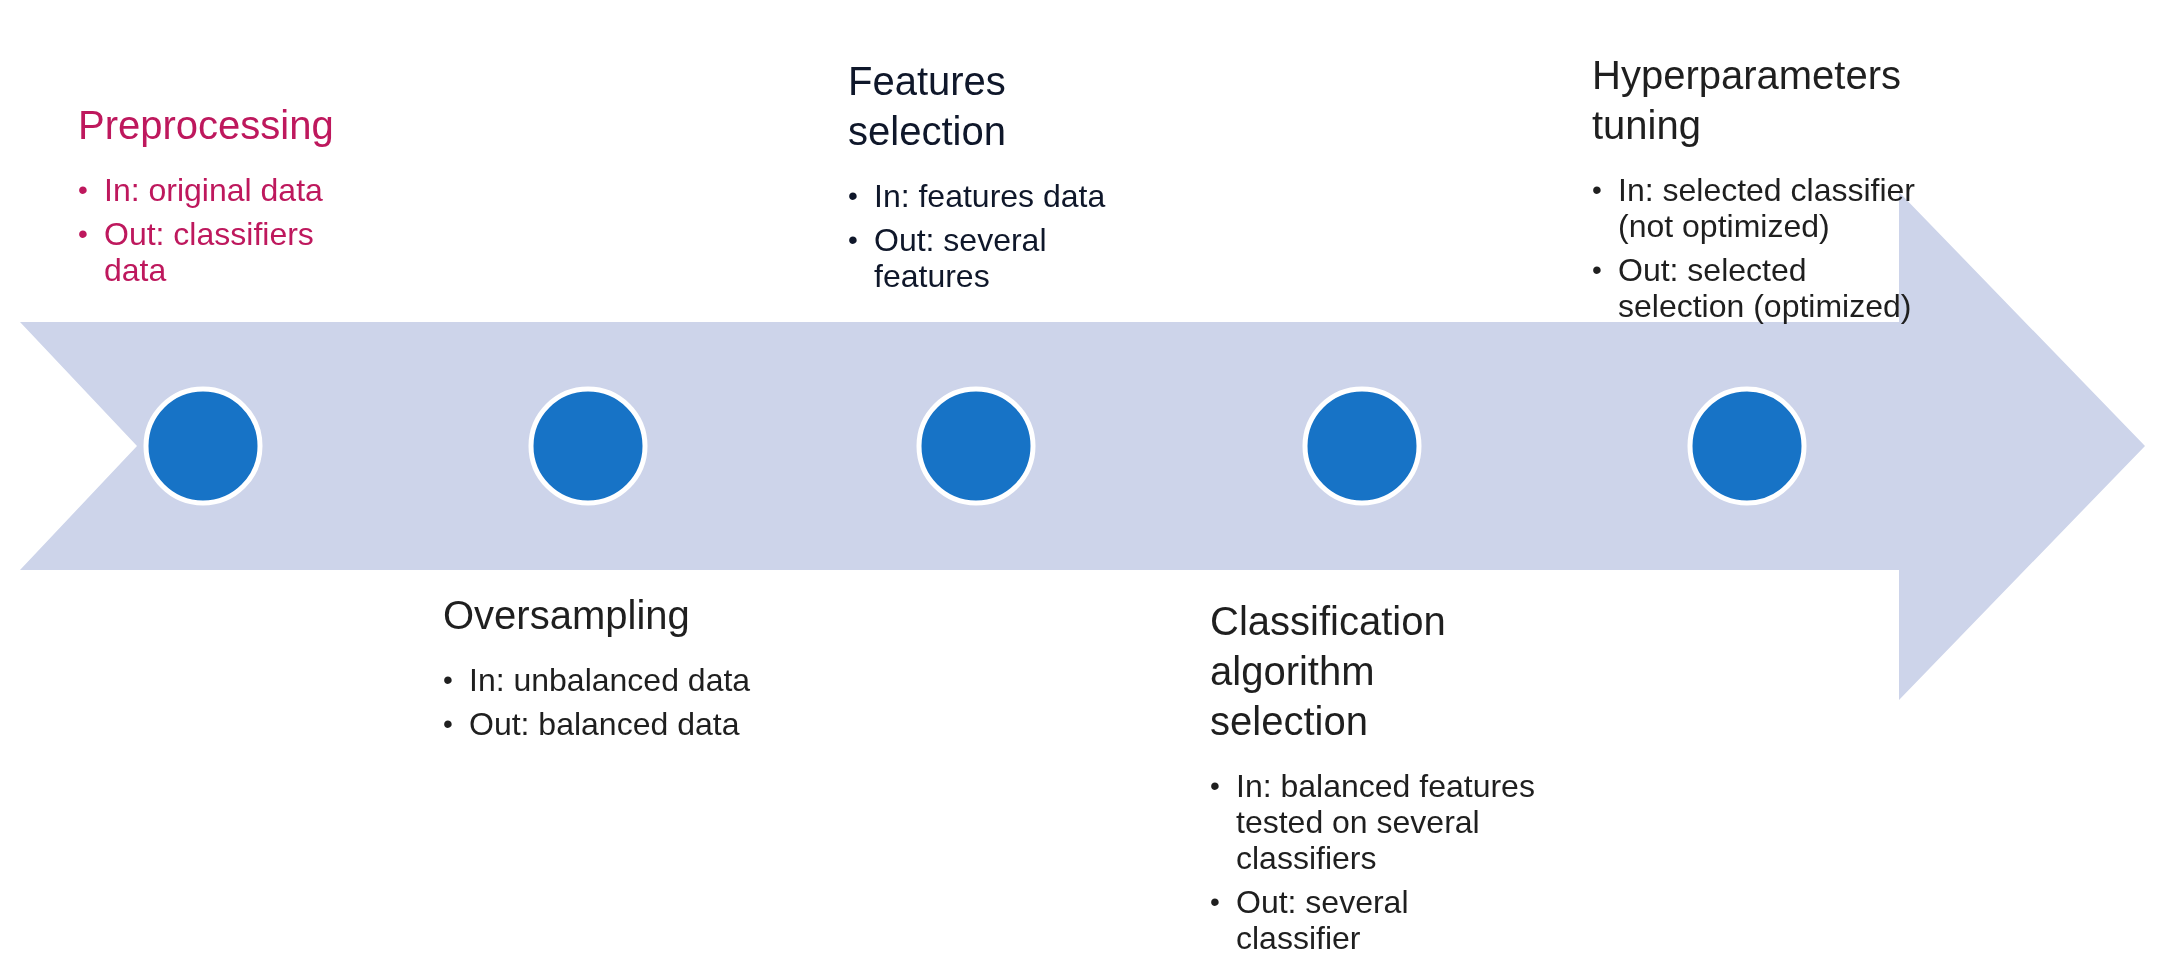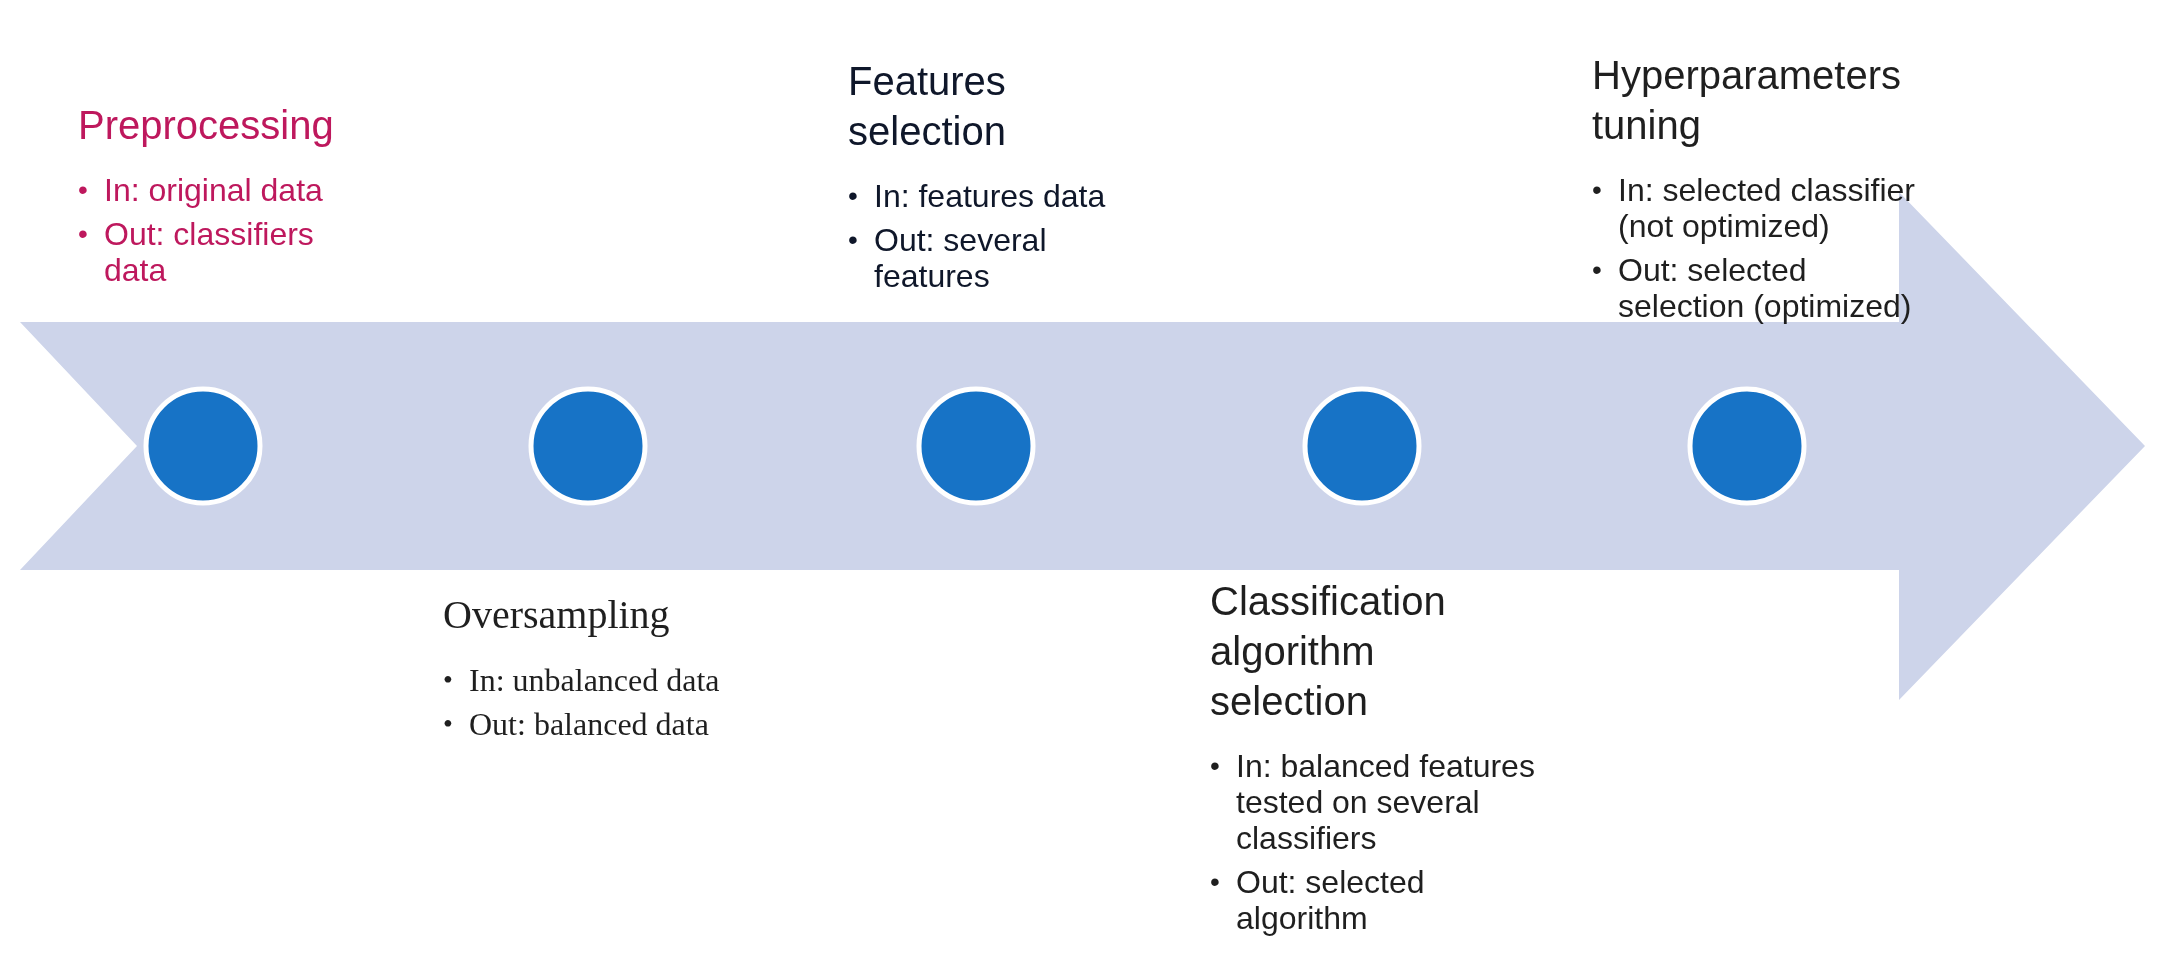--- a/index.html
+++ b/index.html
@@ -58,21 +58,21 @@
           <li class="bullet-item">
             <span class="bullet-marker">•</span>
             <span class="bullet-text">In: original data</span>
           </li>
           <li class="bullet-item">
             <span class="bullet-marker">•</span>
             <span class="bullet-text">Out: classifiers data</span>
           </li>
         </ul>
       </div>
-      <div class="step" style="left: 443px; top: 590px; width: 310px; color: rgb(31, 31, 31); font-family: Liberation Serif, serif;">
+      <div class="step" style="left: 443px; top: 590px; width: 310px; color: rgb(31, 31, 31);">
         <div class="step-title">Oversampling</div>
         <ul class="bullets">
           <li class="bullet-item">
             <span class="bullet-marker">•</span>
             <span class="bullet-text">In: unbalanced data</span>
           </li>
           <li class="bullet-item">
             <span class="bullet-marker">•</span>
             <span class="bullet-text">Out: balanced data</span>
           </li>
@@ -84,30 +84,30 @@
           <li class="bullet-item">
             <span class="bullet-marker">•</span>
             <span class="bullet-text">In: features data</span>
           </li>
           <li class="bullet-item">
             <span class="bullet-marker">•</span>
             <span class="bullet-text">Out: several features</span>
           </li>
         </ul>
       </div>
-      <div class="step" style="left: 1210px; top: 576px; width: 326px; color: rgb(31, 31, 31);">
+      <div class="step" style="left: 1210px; top: 596px; width: 326px; color: rgb(31, 31, 31);">
         <div class="step-title">Classification algorithm selection</div>
         <ul class="bullets">
           <li class="bullet-item">
             <span class="bullet-marker">•</span>
             <span class="bullet-text">In: balanced features tested on several classifiers</span>
           </li>
           <li class="bullet-item">
             <span class="bullet-marker">•</span>
-            <span class="bullet-text">Out: selected algorithm</span>
+            <span class="bullet-text">Out: several classifier</span>
           </li>
         </ul>
       </div>
       <div class="step" style="left: 1592px; top: 14px; width: 334px; color: rgb(31, 31, 31); margin-top: 36px;">
         <div class="step-title">Hyperparameters tuning</div>
         <ul class="bullets">
           <li class="bullet-item">
             <span class="bullet-marker">•</span>
             <span class="bullet-text">In: selected classifier (not optimized)</span>
           </li>

